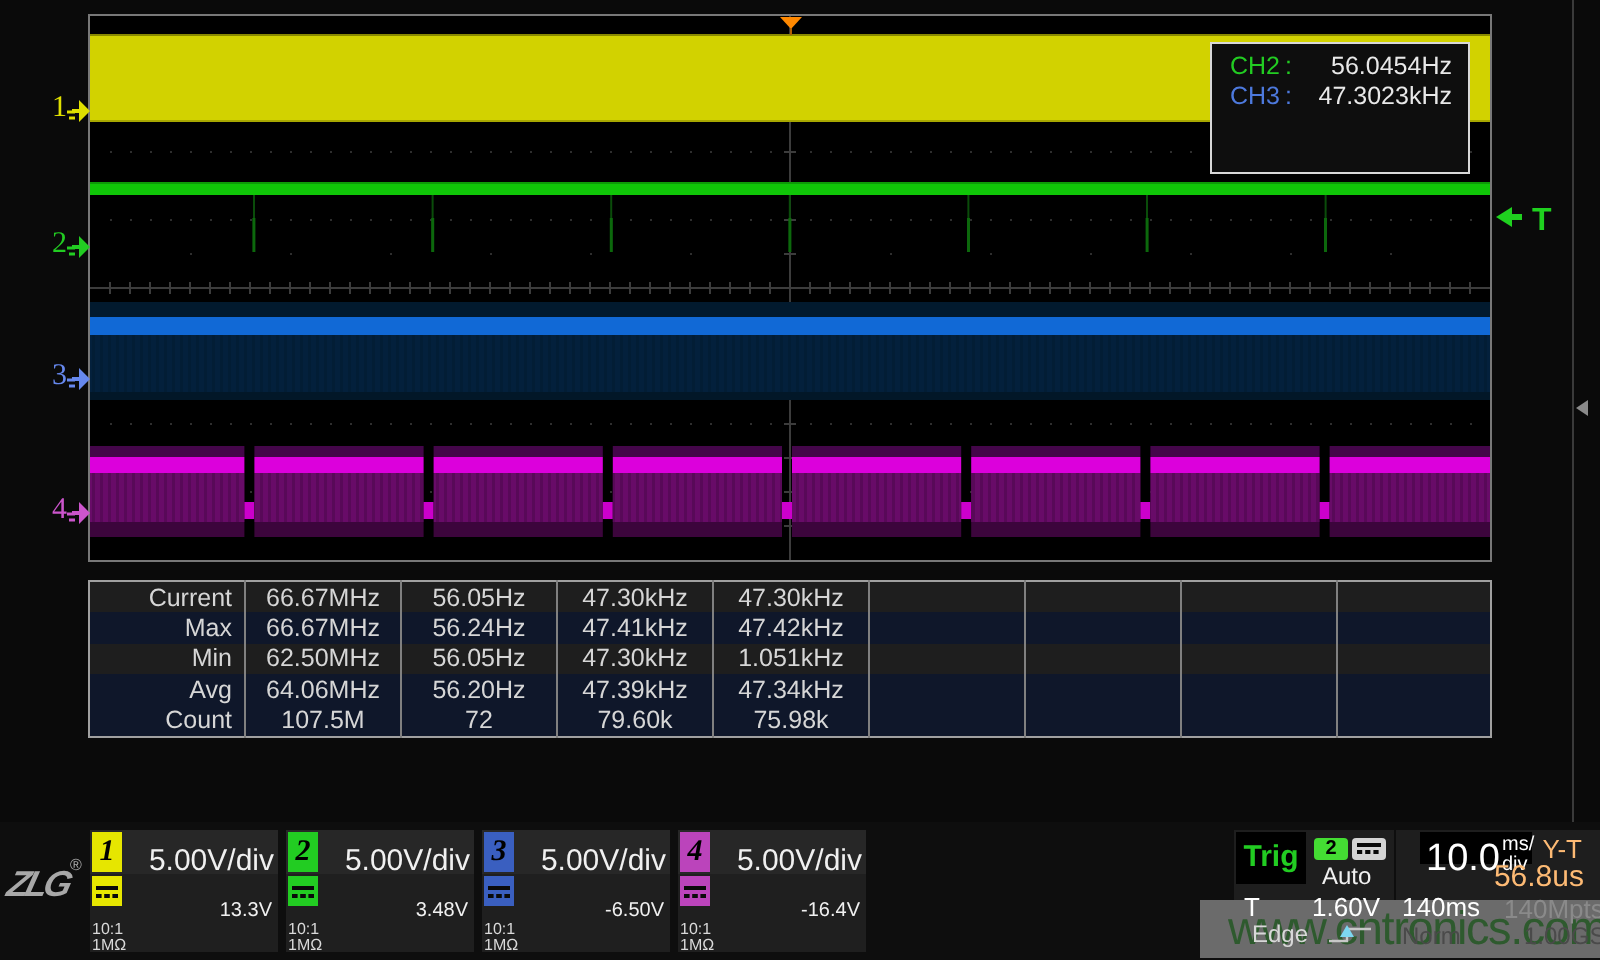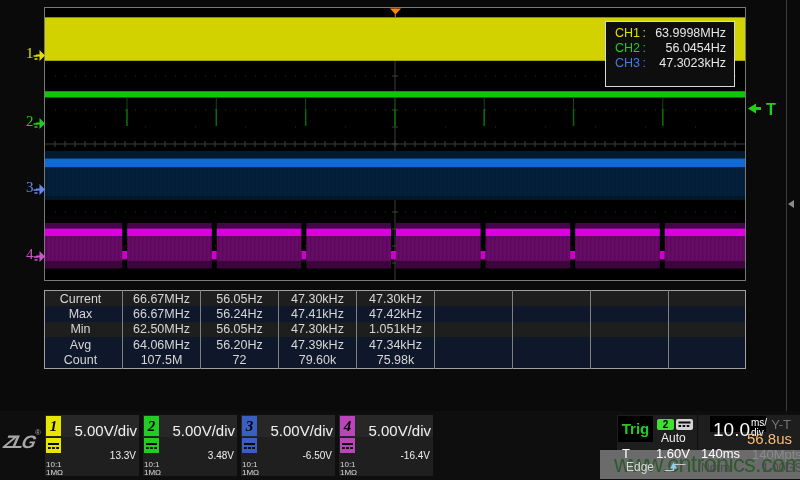--- a/index.html
+++ b/index.html
@@ -16,21 +16,21 @@
 #rline { position:absolute; left:786px; top:0; width:1px; height:411px; background:#3a3a3a; }
 #rtri { position:absolute; left:788px; top:200px; width:0; height:0;
   border-top:4.5px solid transparent; border-bottom:4.5px solid transparent;
   border-right:6px solid #8a8a8a; }
 #mtable { position:absolute; left:44px; top:290px; width:702px; border-collapse:collapse;
   font-size:12.5px; color:#d6d6d6; table-layout:fixed; border:1px solid #a0a0a0; }
 #mtable th, #mtable td { border-left:1px solid #808080; font-weight:normal;
   text-align:center; padding:0; overflow:hidden; white-space:nowrap; }
 #mtable tr { height:15.5px; }
 #mtable tr.hd { height:17.4px; background:#000; }
-#mtable td.lbl { text-align:center; padding-right:6px; border-left:none; }
+#mtable td.lbl { text-align:right; padding-right:6px; border-left:none; }
 #mtable th.lbl { border-left:none; }
 #mtable tr.odd { background:#1e1e1e; }
 #mtable tr.even { background:#0f172a; }
 #bar { position:absolute; left:0; top:411px; width:800px; height:69px; background:#0e0e0e; }
 #zlg { position:absolute; left:4px; top:432px; color:#a8a8a8; }
 #zlg .z { font-style:italic; font-weight:bold; font-size:18px; letter-spacing:-2px;
   transform:skewX(-14deg); display:inline-block; }
 #zlg .r { font-size:8px; vertical-align:top; position:relative; top:-4px; left:1px; }
 .cblk { position:absolute; top:415px; width:94px; height:61px; background:#272727; }
 .cbot { position:absolute; left:0; top:22px; width:94px; height:39px; background:#1f1f1f; }
@@ -47,21 +47,21 @@
 #trigbox { position:absolute; left:1px; top:1px; width:35px; height:26px; background:#000;
   color:#2c2; font-size:15px; font-weight:bold; text-align:center; line-height:26px; }
 #trig2 { position:absolute; left:40px; top:4px; width:17px; height:11px; background:#44dd33;
   color:#000; font-size:10px; font-weight:bold; text-align:center; line-height:11px;
   border-radius:2px; }
 #trigc { position:absolute; left:59px; top:4px; width:17px; height:11px; background:#d4d4d4;
   border-radius:2px; }
 #auto { position:absolute; left:44px; top:16px; color:#f0f0f0; font-size:12px; }
 #timep { position:absolute; left:698px; top:415px; width:102px; height:61px; background:#1e1e1e; }
 #timebox { position:absolute; left:12px; top:1px; width:56px; height:16px; background:#000; }
-#yt { position:absolute; right:9px; top:2px; color:#737373; font-size:13px; }
+#yt { position:absolute; right:9px; top:2px; color:#fdba74; font-size:13px; }
 #us { position:absolute; right:8px; top:14.5px; color:#fdba74; font-size:15px; }
 #tr140 { position:absolute; left:701px; top:446px; font-size:13px; color:#fff; }
 #tr140m { position:absolute; left:752px; top:447px; font-size:13px; color:#8a8a8a; }
 #wmband { position:absolute; left:600px; top:450px; width:200px; height:29px;
   background:#6b6b6b; }
 #wm { position:absolute; left:614px; top:451px; font-size:23.5px;
   color:#2e5a2e; letter-spacing:-0.7px; white-space:nowrap; }
 #trow { position:absolute; left:622px; top:446px; width:68px; font-size:13px; color:#fff; }
 #erow { position:absolute; left:626px; top:459.5px; font-size:12px; color:#d8d8d8; }
 #norm { position:absolute; left:701px; top:461px; font-size:12px; color:#4a4a4a; }
@@ -213,24 +213,20 @@
   <div class="clab" style="left:26px; top:245px">
       <svg width="19" height="18" viewBox="0 0 19 18" style="display:block">
 <text x="0" y="14" font-family="Liberation Serif, serif" font-size="15" fill="#cc55cc">4</text>
 <path d="M7.5 12h4M8.5 15h3" stroke="#cc55cc" stroke-width="1.5" fill="none"></path>
 <path d="M10 10.5h3.5V6l5.5 5.5-5.5 5.5v-4.5H10z" fill="#cc55cc" stroke="none"></path>
 </svg>
     </div>
 
   <div id="infobox">
     <div class="r">
-        <span style="color:#e0e000">CH1 :</span>
-        <span class="v">63.9998MHz</span>
-      </div>
-    <div class="r">
         <span style="color:#22cc22">CH2 :</span>
         <span class="v">56.0454Hz</span>
       </div>
     <div class="r">
         <span style="color:#4d79dd">CH3 :</span>
         <span class="v">47.3023kHz</span>
       </div>
   </div>
 
   <div id="tmark">

